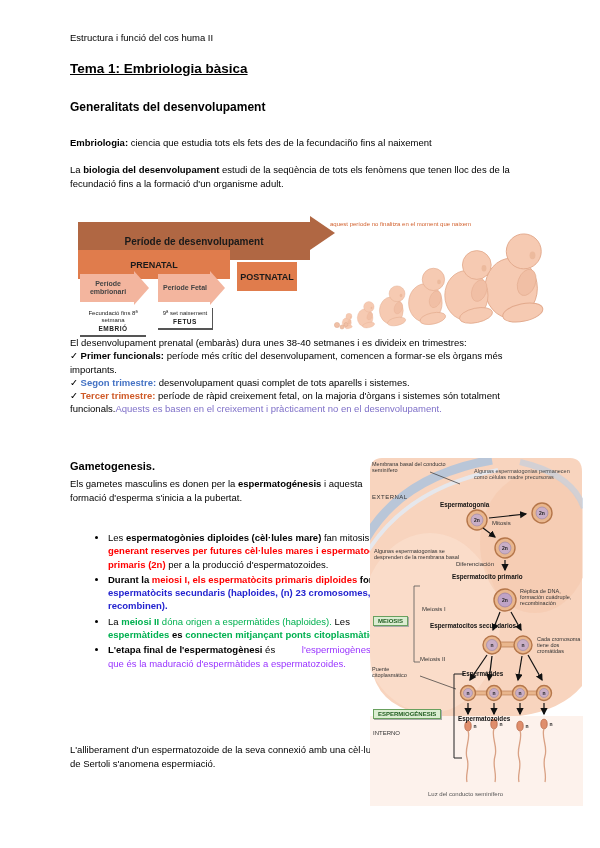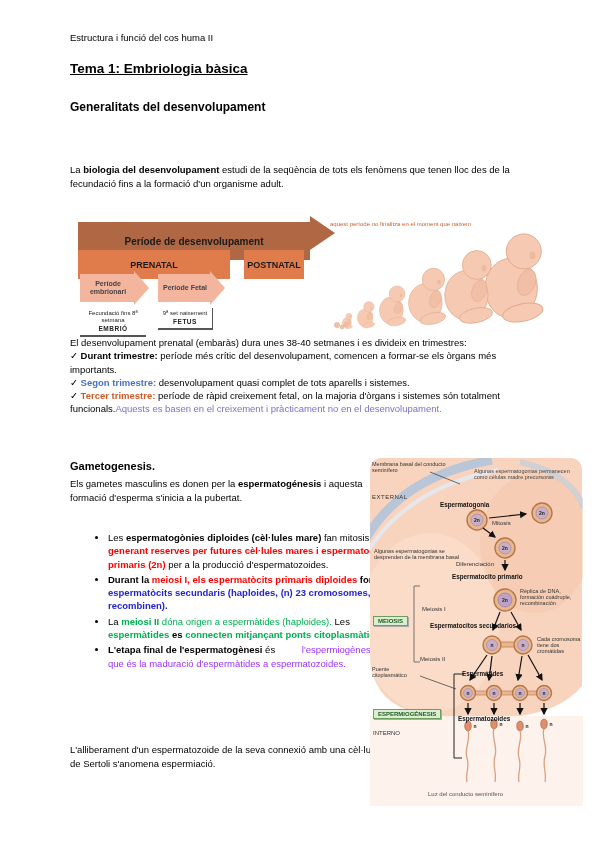--- a/index.html
+++ b/index.html
@@ -20,21 +20,21 @@
   #p2{left:70px;top:163px;width:466px;}
   
   #tl{left:70px;top:216px;width:300px;height:118px;}
   .arrow-main-body{position:absolute;left:8px;top:6px;width:232px;height:38px;background:#b06743;
      display:flex;align-items:center;justify-content:center;font-size:10px;font-weight:bold;color:#1a1a1a;}
   .arrow-main-head{position:absolute;left:240px;top:0;width:0;height:0;
      border-top:17px solid transparent;border-bottom:17px solid transparent;border-left:25px solid #b06743;}
   .bar{position:absolute;top:34px;height:29px;background:#e07c4c;display:flex;align-items:center;
      justify-content:center;font-weight:bold;font-size:9px;color:#1a1a1a;}
   #bar-pre{left:8px;width:152px;}
-  #bar-post{left:174px;width:60px;}
+  #bar-post{left:167px;width:60px;margin-top:12px;}
   .sub{position:absolute;top:58px;height:28px;background:#f3b59e;display:flex;align-items:center;
      justify-content:center;font-size:7px;font-weight:bold;color:#444;line-height:8px;text-align:center;padding:0 2px;}
   .sub-head{position:absolute;top:55px;width:0;height:0;
      border-top:17px solid transparent;border-bottom:17px solid transparent;border-left:15px solid #f3b59e;}
   #sub1{left:10px;width:52px;}
   #sub1h{left:64px;}
   #sub2{left:88px;width:50px;}
   #sub2h{left:140px;}
   .tbox{position:absolute;top:92px;text-align:center;font-size:6px;line-height:7px;color:#222;
      padding:2px 2px 3px;border-bottom:2px solid #555;}
@@ -63,20 +63,21 @@
 </style>
 </head>
 <body>
 
 <div class="page">
 
   <div class="abs" id="hdr">Estructura i funció del cos huma II</div>
   <div class="abs" id="title">Tema 1: Embriologia bàsica</div>
   <div class="abs" id="h2">Generalitats del desenvolupament</div>
 
+  <div class="abs para" id="p1"><span class="b">Embriologia:</span><span> ciencia que estudia tots els fets des de la fecundaciño fins al naixement</span></div>
 
   <div class="abs para" id="p2"><span>La </span><span class="b">biologia del desenvolupament</span><span> estudi de la seqüència de tots els fenòmens que tenen lloc des de la fecundació fins a la formació d'un organisme adult.</span></div>
 
   <div class="abs" id="tl">
     <div class="arrow-main-body">Període de desenvolupament</div>
     <div class="arrow-main-head"></div>
     <div class="bar" id="bar-pre">PRENATAL</div>
     <div class="bar" id="bar-post">POSTNATAL</div>
     <div class="sub" id="sub1">Període embrionari</div>
     <div class="sub-head" id="sub1h"></div>
@@ -109,21 +110,21 @@
     <use href="#fet" transform="translate(47,54) scale(0.44)"></use>
     <use href="#fet" transform="translate(25,70) scale(0.29)"></use>
     <use href="#fet" transform="translate(10,82) scale(0.17)"></use>
     <circle cx="5" cy="94" r="2.6" fill="#f0c0a6" stroke="#dfa98d" stroke-width=".5"></circle>
     <circle cx="10" cy="96" r="2" fill="#f0c0a6" stroke="#dfa98d" stroke-width=".5"></circle>
     <circle cx="14" cy="93.5" r="2" fill="#f0c0a6" stroke="#dfa98d" stroke-width=".5"></circle>
   </svg>
 
   <div class="abs" id="trims">
     <div>El desenvolupament prenatal (embaràs) dura unes 38-40 setmanes i es divideix en trimestres:</div>
-    <div><span>✓</span> <span class="b">Durant trimestre:</span><span> període més crític del desenvolupament, comencen a formar-se els òrgans més importants.</span></div>
+    <div><span>✓</span> <span class="b">Primer funcionals:</span><span> període més crític del desenvolupament, comencen a formar-se els òrgans més importants.</span></div>
     <div><span>✓</span> <span class="t2">Segon trimestre:</span><span> desenvolupament quasi complet de tots aparells i sistemes.</span></div>
     <div><span>✓</span> <span class="t3">Tercer trimestre:</span><span> període de ràpid creixement fetal, on la majoria d'òrgans i sistemes són totalment funcionals.</span><span class="xtr">Aquests es basen en el creixement i pràcticament no en el desenvolupament.</span></div>
   </div>
 
   <div class="abs" id="gh">Gametogenesis.</div>
   <div class="abs para" id="gintro"><span>Els gametes masculins es donen per la </span><span class="b">espermatogénesis</span><span> i aquesta formació d'esperma s'inicia a la pubertat.</span></div>
 
   <ul class="abs" id="bullets">
     <li><span>Les </span><span class="b">espermatogònies diploides (cèl·lules mare)</span><span> fan mitosis </span><span class="rb">generant reserves per futures cèl·lules mares i espermatocits primaris (2n)</span><span> per a la producció d'espermatozoides.</span></li>
     <li><span class="b">Durant la </span><span class="rb">meiosi I, els espermatòcits primaris diploides </span><span class="b">formen </span><span class="bb">espermatòcits secundaris (haploides, (n) 23 cromosomes, es recombinen).</span></li>

